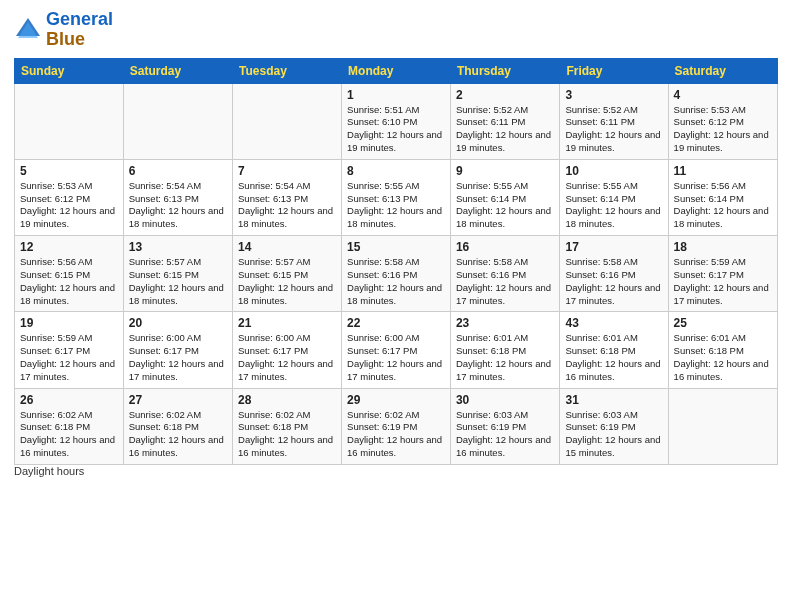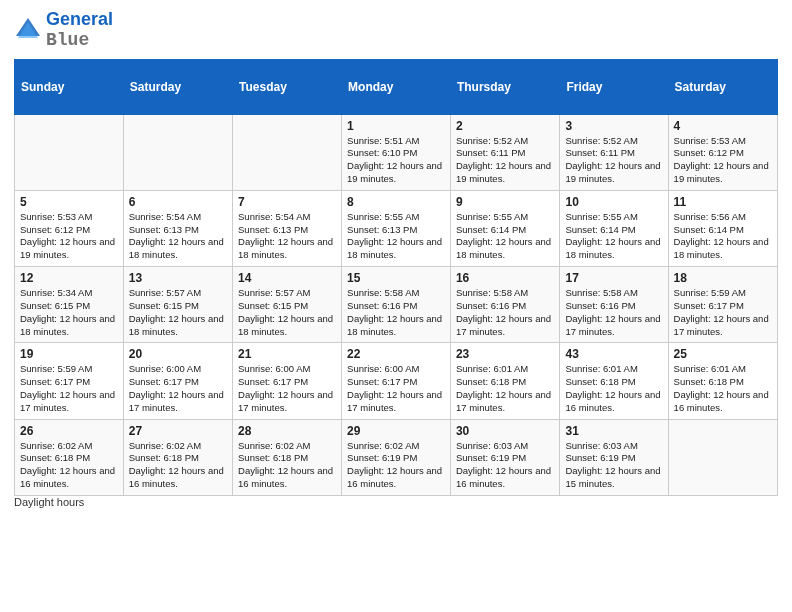--- a/index.html
+++ b/index.html
@@ -53,23 +53,23 @@
       font-size: 14px;
       color: #333;
     }
     .calendar-table {
       width: 100%;
       border-collapse: collapse;
       font-size: 10.5px;
     }
     .calendar-table thead tr th {
       background-color: #1565c0;
-      color: #ffffff;
+      color: #fde047;
       text-align: left;
-      padding: 20px 6px;
+      padding: 5px 6px;
       font-size: 12px;
       font-weight: bold;
       border: 1px solid #1565c0;
       margin-top: 40px;
     }
     .calendar-table tbody tr td {
       border: 1px solid #ccc;
       vertical-align: top;
       padding: 4px 5px;
       width: 113px;
@@ -104,21 +104,21 @@
 
 <div class="page">
   <div class="header">
     <div class="logo">
       <svg class="logo-icon" viewBox="0 0 28 28" xmlns="http://www.w3.org/2000/svg">
         <polygon points="14,2 26,20 2,20" fill="#1565c0" opacity="0.85"></polygon>
         <polygon points="14,6 24,22 4,22" fill="#42a5f5" opacity="0.6"></polygon>
       </svg>
       <div class="logo-text">
         <span>General</span><br>
-        <span style="color:#737373;font-family:Liberation Mono, monospace;">Blue</span>
+        <span style="color:#a16207;">Blue</span>
       </div>
     </div>
   </div>
 
   <table class="calendar-table">
     <thead>
       <tr id="header-row">
           <th>Sunday</th>
           <th>Saturday</th>
           <th>Tuesday</th>
@@ -209,21 +209,21 @@
             <span class="day-number">11</span>
             <div class="day-detail">Sunrise: 5:56 AM
 Sunset: 6:14 PM
 Daylight: 12 hours
 and 18 minutes.</div>
           </td>
         </tr>
         <tr>
           <td>
             <span class="day-number">12</span>
-            <div class="day-detail">Sunrise: 5:34 AM
+            <div class="day-detail">Sunrise: 5:56 AM
 Sunset: 6:15 PM
 Daylight: 12 hours
 and 18 minutes.</div>
           </td>
           <td>
             <span class="day-number">13</span>
             <div class="day-detail">Sunrise: 5:57 AM
 Sunset: 6:15 PM
 Daylight: 12 hours
 and 18 minutes.</div>

